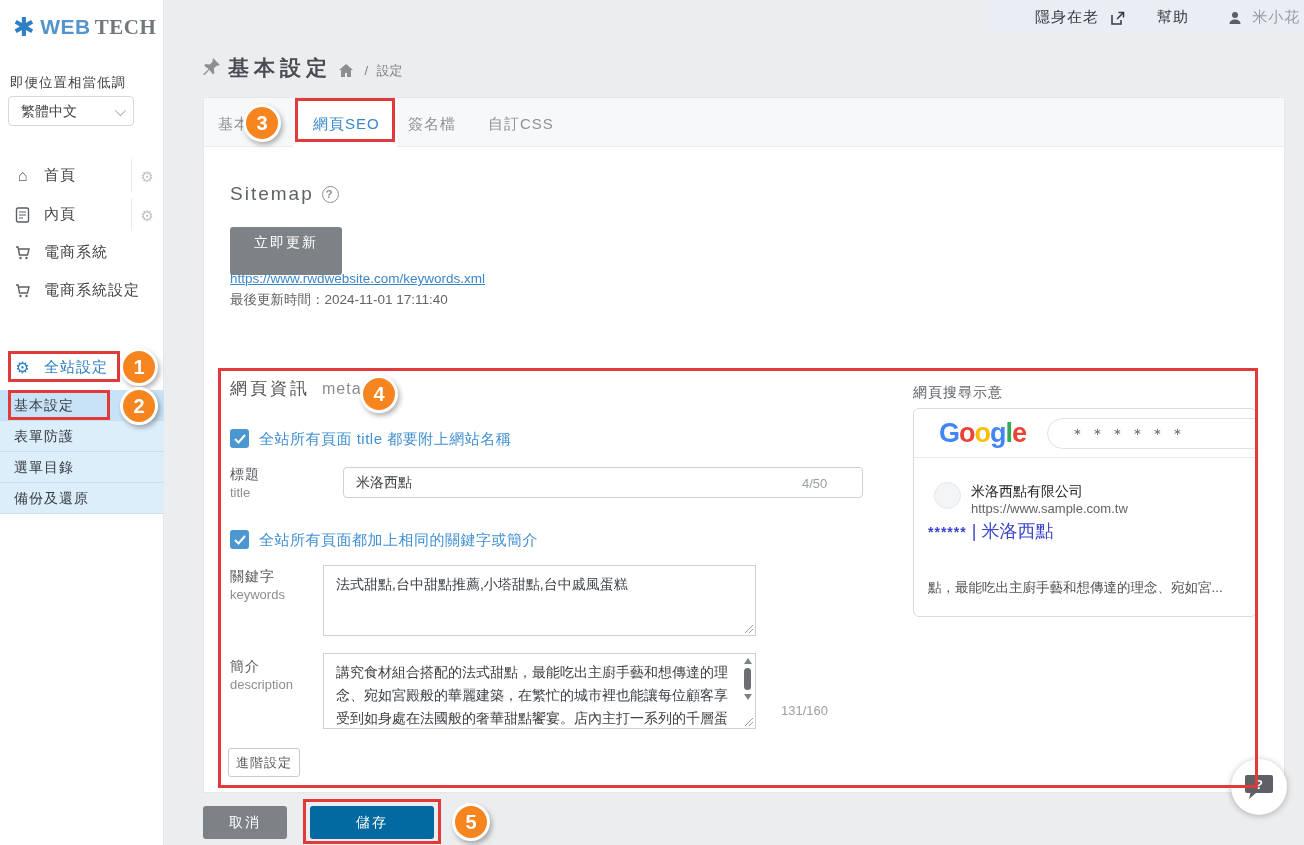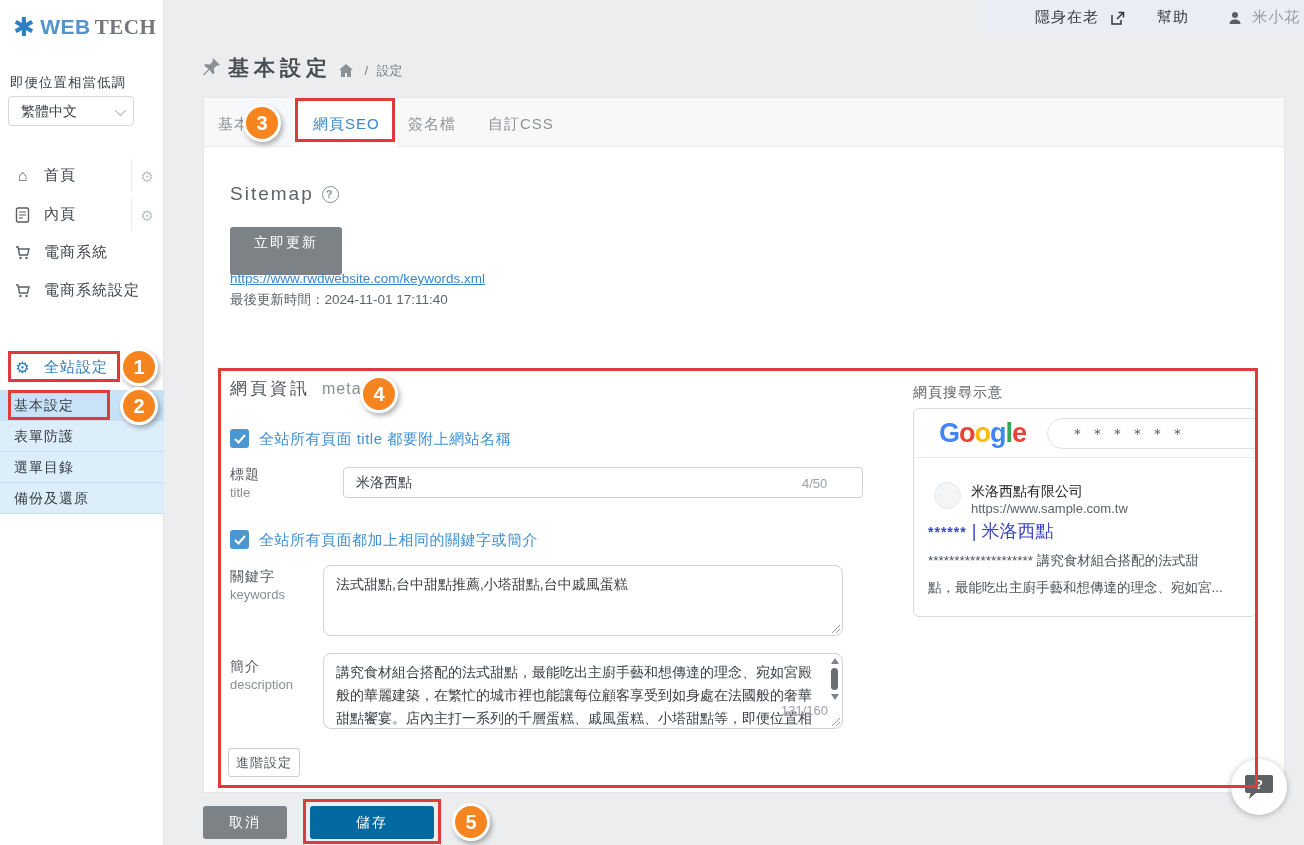--- a/index.html
+++ b/index.html
@@ -55,21 +55,21 @@
   
   .meta-h { font-size:17px; color:#51565b; letter-spacing:3px; }
   .meta-h small { font-size:16px; color:#898e93; letter-spacing:1px; margin-left:12px; }
   .cbx { width:19px; height:19px; background:#4a97d2; border-radius:3px; display:flex; align-items:center; justify-content:center; }
   .cbx svg { width:12px; height:10px; }
   .cbx-label { font-size:15px; color:#4090d4; letter-spacing:.5px; }
   .f-label { font-size:14px; color:#54595e; letter-spacing:1px; }
   .f-label-en { font-size:13px; color:#8a8f94; }
   .t-input { width:520px; height:31px; border:1px solid #cfd2d5; border-radius:4px; font-size:14px; color:#3c4146; padding:0 52px 0 12px; font-family:inherit; background:#fff; }
   .counter { font-size:13px; color:#9aa0a5; }
-  .t-area { width:520px; border:1px solid #cfd2d5; border-radius:8px; background:#fff; font-size:14px; color:#3c4146; overflow:hidden; }
+  .t-area { width:433px; border:1px solid #cfd2d5; border-radius:0; background:#fff; font-size:14px; color:#3c4146; overflow:hidden; }
   .t-area .txt { padding:7px 12px; line-height:23px; }
   .resize-corner { position:absolute; right:2px; bottom:2px; width:10px; height:10px;
     background:repeating-linear-gradient(135deg, transparent 0 2px, #9aa0a5 2px 3px); clip-path:polygon(100% 0,100% 100%,0 100%); }
   .sbar { position:absolute; top:1px; right:1px; width:13px; height:66px; }
   .sbar .tri-up { margin:3px auto 0; width:0; height:0; border-left:4px solid transparent; border-right:4px solid transparent; border-bottom:6px solid #7d8287; }
   .sbar .thumb { margin:4px auto 0; width:7px; height:22px; background:#6b6f73; border-radius:4px; }
   .sbar .tri-dn { margin:4px auto 0; width:0; height:0; border-left:4px solid transparent; border-right:4px solid transparent; border-top:6px solid #7d8287; }
   .btn-outline { background:#fff; border:1px solid #c9ccd0; border-radius:3px; font-size:13px; color:#54595e; text-align:center; letter-spacing:1px; }
 
   
@@ -257,21 +257,20 @@
   <div class="gtop">
     <div class="glogo"><span class="c1">G</span><span class="c2">o</span><span class="c3">o</span><span class="c4">g</span><span class="c5">l</span><span class="c6">e</span></div>
     <div class="gpill">＊＊＊＊＊＊</div>
   </div>
   <div class="gav"></div>
   <div class="gname">米洛西點有限公司</div>
   <div class="gurl">https://www.sample.com.tw</div>
   <div class="glink">
     <span class="stars">******</span><span class="ttl"> | 米洛西點</span>
   </div>
-  <div class="gdesc" style="top:143px">******************** 講究食材組合搭配的法式甜</div>
   <div class="gdesc" style="top:170px">點，最能吃出主廚手藝和想傳達的理念、宛如宮...</div>
 </div>
 
 <div class="abs btn-gray btn-cancel">取消</div>
 <div class="abs btn-save">儲存</div>
 
 <div class="abs chat-fab">
   <svg width="30" height="28" viewBox="0 0 30 28">
     <path d="M3 2h24a2 2 0 012 2v14a2 2 0 01-2 2H12l-7 6 1.5-6H3a2 2 0 01-2-2V4a2 2 0 012-2z" fill="#5d6165"></path>
     <text x="15" y="16" text-anchor="middle" font-size="13" font-weight="bold" fill="#fff">?</text>

